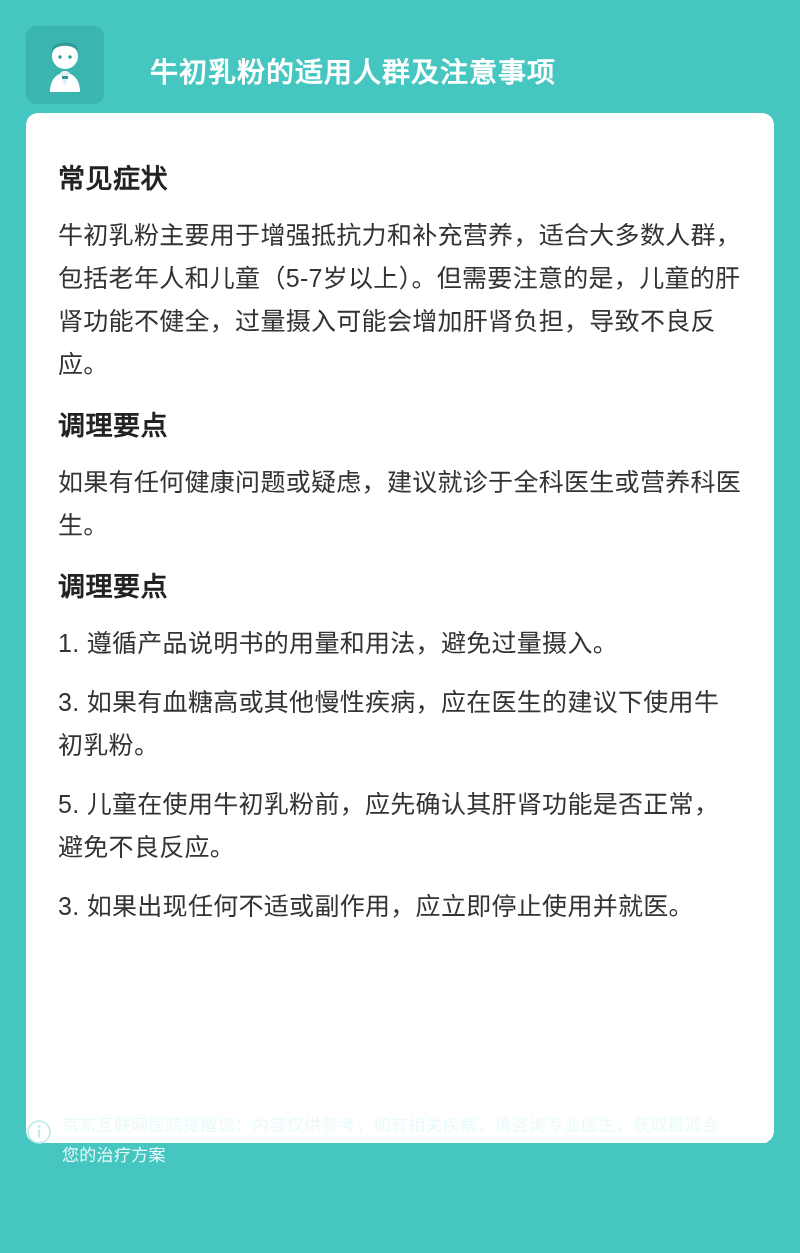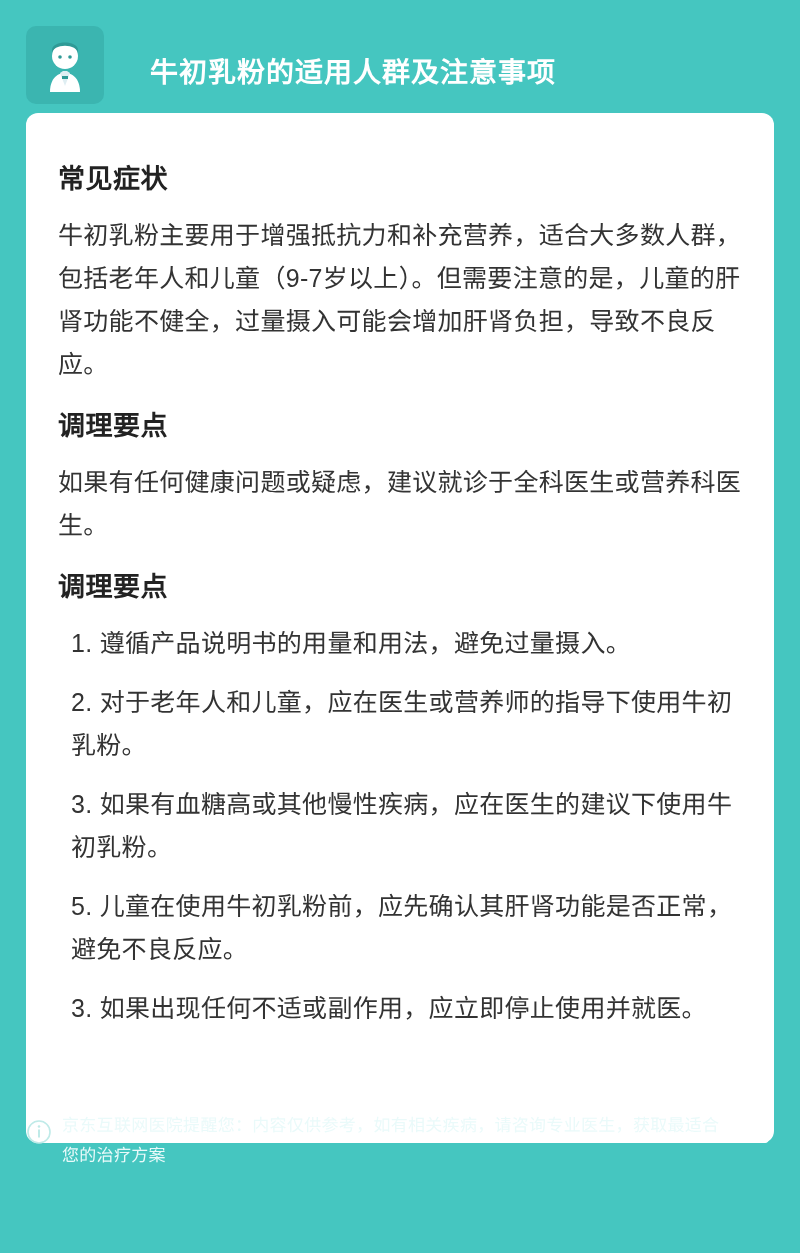--- a/index.html
+++ b/index.html
@@ -69,21 +69,20 @@
     margin: 0;
     padding: 0;
     list-style: none;
   }
   ol.points li {
     font-size: 25px;
     line-height: 43px;
     color: #333333;
     margin-bottom: 16px;
     letter-spacing: 0.3px;
-    margin-left: 13px;
   }
   .footer {
     position: absolute;
     left: 26px;
     top: 1099px;
     width: 748px;
     height: 70px;
     display: flex;
     align-items: flex-start;
   }
@@ -126,29 +125,28 @@
       <circle cx="44" cy="31" r="1.8" fill="#2f9a96"></circle>
       <rect x="36" y="50" width="6" height="3" fill="#2f9a96"></rect>
     </svg>
   </div>
 
   <div class="title">牛初乳粉的适用人群及注意事项</div>
 
   <div class="card">
 
     <h2 class="section-heading first">常见症状</h2>
-    <p class="para">牛初乳粉主要用于增强抵抗力和补充营养，适合大多数人群，包括老年人和儿童（9-7岁以上）。但需要注意的是，儿童的肝肾功能不健全，过量摄入可能会增加肝肾负担，导致不良反应。</p>
+    <p class="para">牛初乳粉主要用于增强抵抗力和补充营养，适合大多数人群，包括老年人和儿童（5-7岁以上）。但需要注意的是，儿童的肝肾功能不健全，过量摄入可能会增加肝肾负担，导致不良反应。</p>
 
     <h2 class="section-heading">调理要点</h2>
     <p class="para">如果有任何健康问题或疑虑，建议就诊于全科医生或营养科医生。</p>
 
     <h2 class="section-heading">调理要点</h2>
     <ol class="points">
       <li>1. 遵循产品说明书的用量和用法，避免过量摄入。</li>
-      <li>2. 对于老年人和儿童，应在医生或营养师的指导下使用牛初乳粉。</li>
       <li>3. 如果有血糖高或其他慢性疾病，应在医生的建议下使用牛初乳粉。</li>
       <li>5. 儿童在使用牛初乳粉前，应先确认其肝肾功能是否正常，避免不良反应。</li>
       <li>3. 如果出现任何不适或副作用，应立即停止使用并就医。</li>
     </ol>
 
   </div>
 
   <div class="footer">
     <span class="footer-icon">
       <svg viewBox="0 0 26 26" width="26" height="26" aria-hidden="true">

